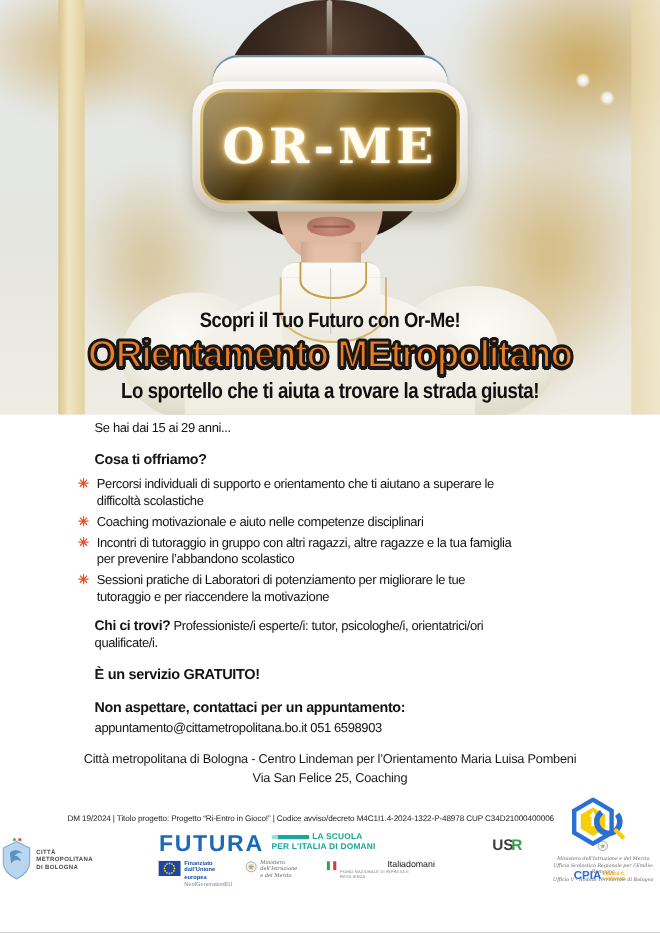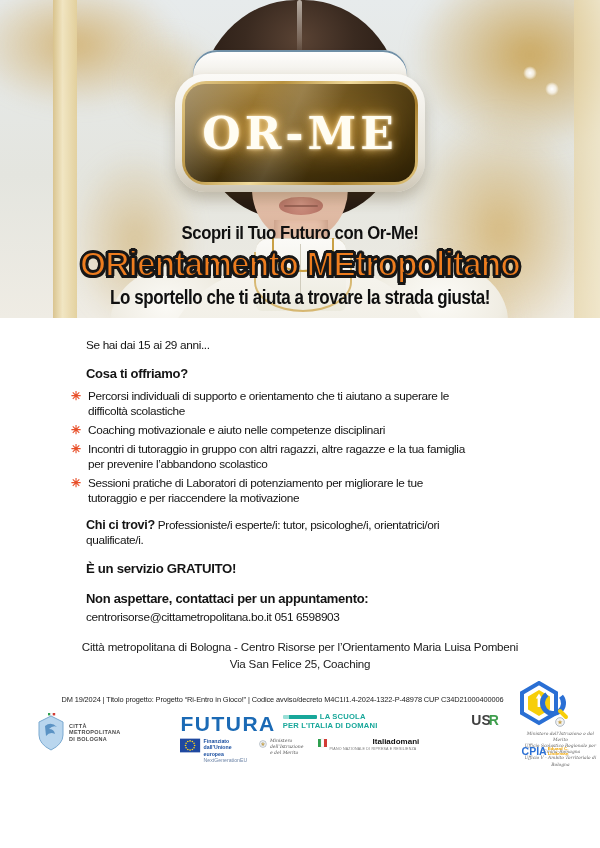--- a/index.html
+++ b/index.html
@@ -1,19 +1,19 @@
 <!DOCTYPE html>
 <html><head>
 <meta charset="utf-8">
 <style>
   html,body{margin:0;padding:0;background:#888;}
   .page{position:relative;width:600px;height:848px;background:#ffffff;overflow:hidden;
         font-family:"Liberation Sans",sans-serif;color:#111;}
   
-  .hero{position:relative;width:600px;height:318px;overflow:hidden;
+  .hero{position:relative;width:600px;height:377px;overflow:hidden;
         background:linear-gradient(180deg,#e7ebec 0%,#e4e5df 55%,#efece4 100%);}
   .orn{position:absolute;border-radius:50%;filter:blur(9px);}
   .o1{left:-30px;top:-20px;width:210px;height:130px;background:radial-gradient(closest-side,rgba(205,164,84,.75),rgba(205,164,84,0));}
   .o2{left:70px;top:150px;width:130px;height:180px;background:radial-gradient(closest-side,rgba(200,160,80,.5),rgba(200,160,80,0));}
   .o3{right:-50px;top:-40px;width:240px;height:190px;background:radial-gradient(closest-side,rgba(198,156,70,.85),rgba(198,156,70,0));}
   .o4{right:10px;top:110px;width:180px;height:240px;background:radial-gradient(closest-side,rgba(206,166,86,.7),rgba(206,166,86,0));}
   .o5{right:80px;top:250px;width:160px;height:140px;background:radial-gradient(closest-side,rgba(210,172,94,.6),rgba(210,172,94,0));}
   .o6{left:120px;top:30px;width:100px;height:100px;background:radial-gradient(closest-side,rgba(208,170,92,.45),rgba(208,170,92,0));}
   .pillar{position:absolute;top:0;height:100%;filter:blur(.6px);}
   .pl{left:53px;width:24px;background:linear-gradient(90deg,#d9c38c,#f2e6c2 40%,#e3d09c);opacity:.95;}
@@ -66,56 +66,56 @@
   
   .headlines{position:absolute;left:0;right:0;bottom:10px;text-align:center;line-height:1.05;}
   .h-top,.h-bot{display:block;font-weight:700;color:#101010;transform:scaleX(.88);transform-origin:center;letter-spacing:-.5px;}
   .h-top{font-size:19px;}
   .h-bot{font-size:20px;transform:scaleX(.85);}
   .h-main{display:block;font-size:35px;font-weight:700;color:#ee7d1f;letter-spacing:-1px;margin:3px 0 4px;
         transform:scaleX(.96);transform-origin:center;-webkit-text-stroke:2px #171717;
         text-shadow:2px 0 0 #171717,-2px 0 0 #171717,0 2px 0 #171717,0 -2px 0 #171717,
                     1.5px 1.5px 0 #171717,-1.5px 1.5px 0 #171717,1.5px -1.5px 0 #171717,-1.5px -1.5px 0 #171717;}
   
-  .content{padding:20px 44px 0 86px;font-size:11.8px;line-height:1.22;letter-spacing:-.35px;color:#141414;width:470px;}
+  .content{padding:5px 44px 0 86px;font-size:11.8px;line-height:1.22;letter-spacing:-.35px;color:#141414;width:470px;}
   .pre{white-space:pre-line;margin-top:40px;}
   .intro{margin:0 0 14px 0;}
   .offer-heading{margin:0 0 7px 0;font-size:13px;font-weight:700;letter-spacing:-.3px;}
   ul.offers{list-style:none;margin:0;padding:0;}
   ul.offers li{position:relative;padding-left:2px;margin:0 0 5px 0;}
   .bullet-icon{position:absolute;left:-15px;top:0;color:#e8502a;font-size:12px;font-weight:700;}
   .who{margin:13px 0 0 0;}
   .who b{font-size:12.6px;letter-spacing:-.3px;}
   .free{margin:13px 0 0 0;font-size:13.2px;font-weight:700;letter-spacing:-.3px;}
   .cta{margin:14px 0 0 0;font-size:13px;font-weight:700;letter-spacing:-.3px;}
   .contact{margin:3px 0 0 0;}
   .contact .phone{}
   
   .footer{margin-top:14px;text-align:center;font-size:11.6px;line-height:1.5;color:#1a1a1a;letter-spacing:-.2px;}
   
   .funding{position:relative;margin-top:22px;height:100px;}
   .small-print{width:505px;text-align:center;font-size:7.4px;color:#222;white-space:nowrap;letter-spacing:-.1px;
         padding-left:30px;}
-  .logos{display:flex;align-items:flex-start;margin-top:9px;padding-left:36px;}
+  .logos{display:flex;align-items:center;margin-top:9px;}
   .logo-label{font-size:5.5px;font-weight:700;color:#4a4a4a;letter-spacing:.3px;line-height:1.25;text-transform:uppercase;}
   .cmbo{display:flex;align-items:center;gap:3px;}
   .futura-block{margin-left:60px;}
   .futura-row{display:flex;align-items:flex-start;}
   .futura-word{font-size:21px;font-weight:700;color:#1b6ab5;letter-spacing:1.5px;line-height:1;}
   .futura-tag{margin-left:7px;font-size:7.6px;font-weight:700;color:#18a79a;line-height:1.15;letter-spacing:.2px;}
   .tag-row1{display:flex;align-items:center;gap:3px;}
   .tag-bar{display:inline-block;width:34px;height:4.5px;background:linear-gradient(90deg,#9adfd7 0 18%,#18a79a 18%);border-radius:1px;}
   .futura-sub{display:flex;align-items:flex-start;gap:10px;margin-top:4px;}
   .eu-block{display:flex;gap:3px;align-items:flex-start;}
   .eu-text{font-size:5.2px;color:#1b4fa0;font-weight:700;line-height:1.25;}
   .eu-text .ngeu{color:#6f86a8;font-weight:400;}
   .min-block{display:flex;gap:3px;align-items:flex-start;}
   .script{font-family:"DejaVu Serif",serif;font-style:italic;font-size:4.6px;color:#555;line-height:1.3;}
   .itd-block{display:flex;gap:3px;align-items:flex-start;}
-  .itd-name{font-size:8px;font-weight:700;color:#111;line-height:1;margin-left:43px;}
+  .itd-name{font-size:8px;font-weight:400;color:#111;line-height:1;margin-left:43px;}
   .itd-sub{font-size:3.6px;color:#777;letter-spacing:.2px;margin-top:1.5px;}
   .usr-block{margin-left:52px;display:flex;align-items:flex-start;gap:22px;}
   .usr-mark{font-size:14px;font-weight:700;color:#3f3f3f;line-height:1;}
   .usr-mark .r{color:#3f9e4d;margin-left:-2px;}
   .usr-min{text-align:center;}
   .usr-lines{font-family:"DejaVu Serif",serif;font-style:italic;font-size:4.4px;color:#666;line-height:1.4;text-align:center;}
   .cpia{position:absolute;right:16px;top:-14px;width:78px;text-align:center;}
   .cpia-label{display:flex;align-items:flex-start;justify-content:center;gap:1px;margin-top:15px;}
   .cpia-name{font-size:10.5px;font-weight:700;color:#2a6fd4;line-height:1;}
   .cpia-sub{font-size:4.4px;color:#f0a500;text-align:left;line-height:1.15;font-weight:700;}
@@ -189,27 +189,27 @@
         <span class="bullet-icon">✳</span>
         <span class="pre">Sessioni pratiche di Laboratori di potenziamento per migliorare le tue
 tutoraggio e per riaccendere la motivazione</span>
       </li>
     </ul>
     <p class="who pre"><b>Chi ci trovi?</b><span> Professioniste/i esperte/i: tutor, psicologhe/i, orientatrici/ori
 qualificate/i.</span></p>
     <p class="free">È un servizio GRATUITO!</p>
     <p class="cta">Non aspettare, contattaci per un appuntamento:</p>
     <p class="contact">
-      <span class="email">centrorisorse@cittametropolitana.bo.it</span>
+      <span class="email">appuntamento@cittametropolitana.bo.it</span>
       <span class="phone">051 6598903</span>
     </p>
   </div>
 
   <div class="footer">
-    <div>Città metropolitana di Bologna - Centro Risorse per l’Orientamento Maria Luisa Pombeni</div>
+    <div>Città metropolitana di Bologna - Centro Lindeman per l’Orientamento Maria Luisa Pombeni</div>
     <div>Via San Felice 25, Coaching</div>
   </div>
 
   <div class="funding">
     <div class="small-print">DM 19/2024 | Titolo progetto: Progetto “Ri-Entro in Gioco!” | Codice avviso/decreto M4C1I1.4-2024-1322-P-48978 CUP C34D21000400006</div>
 
     <div class="logos">
 
       <div class="cmbo">
         <svg width="30" height="40" viewBox="0 0 30 40">

